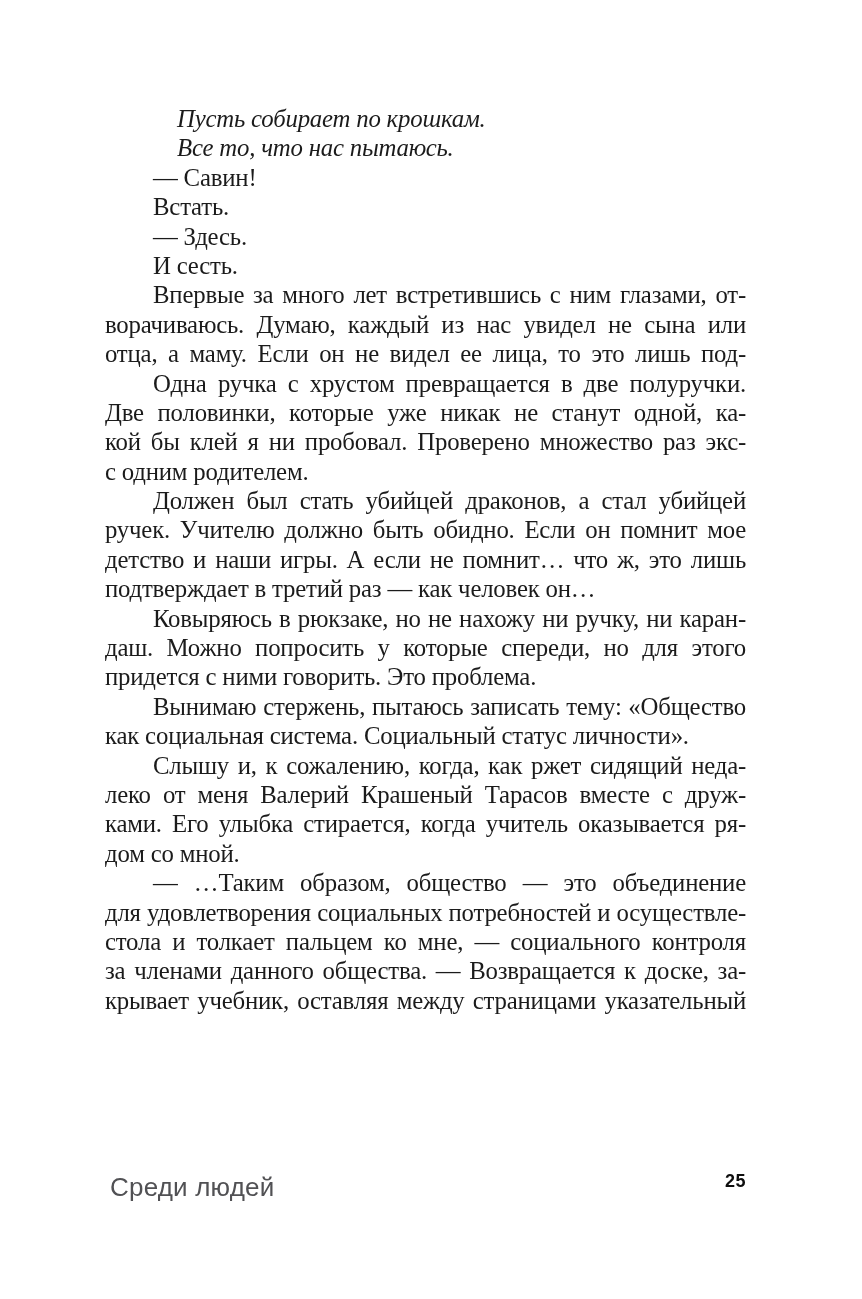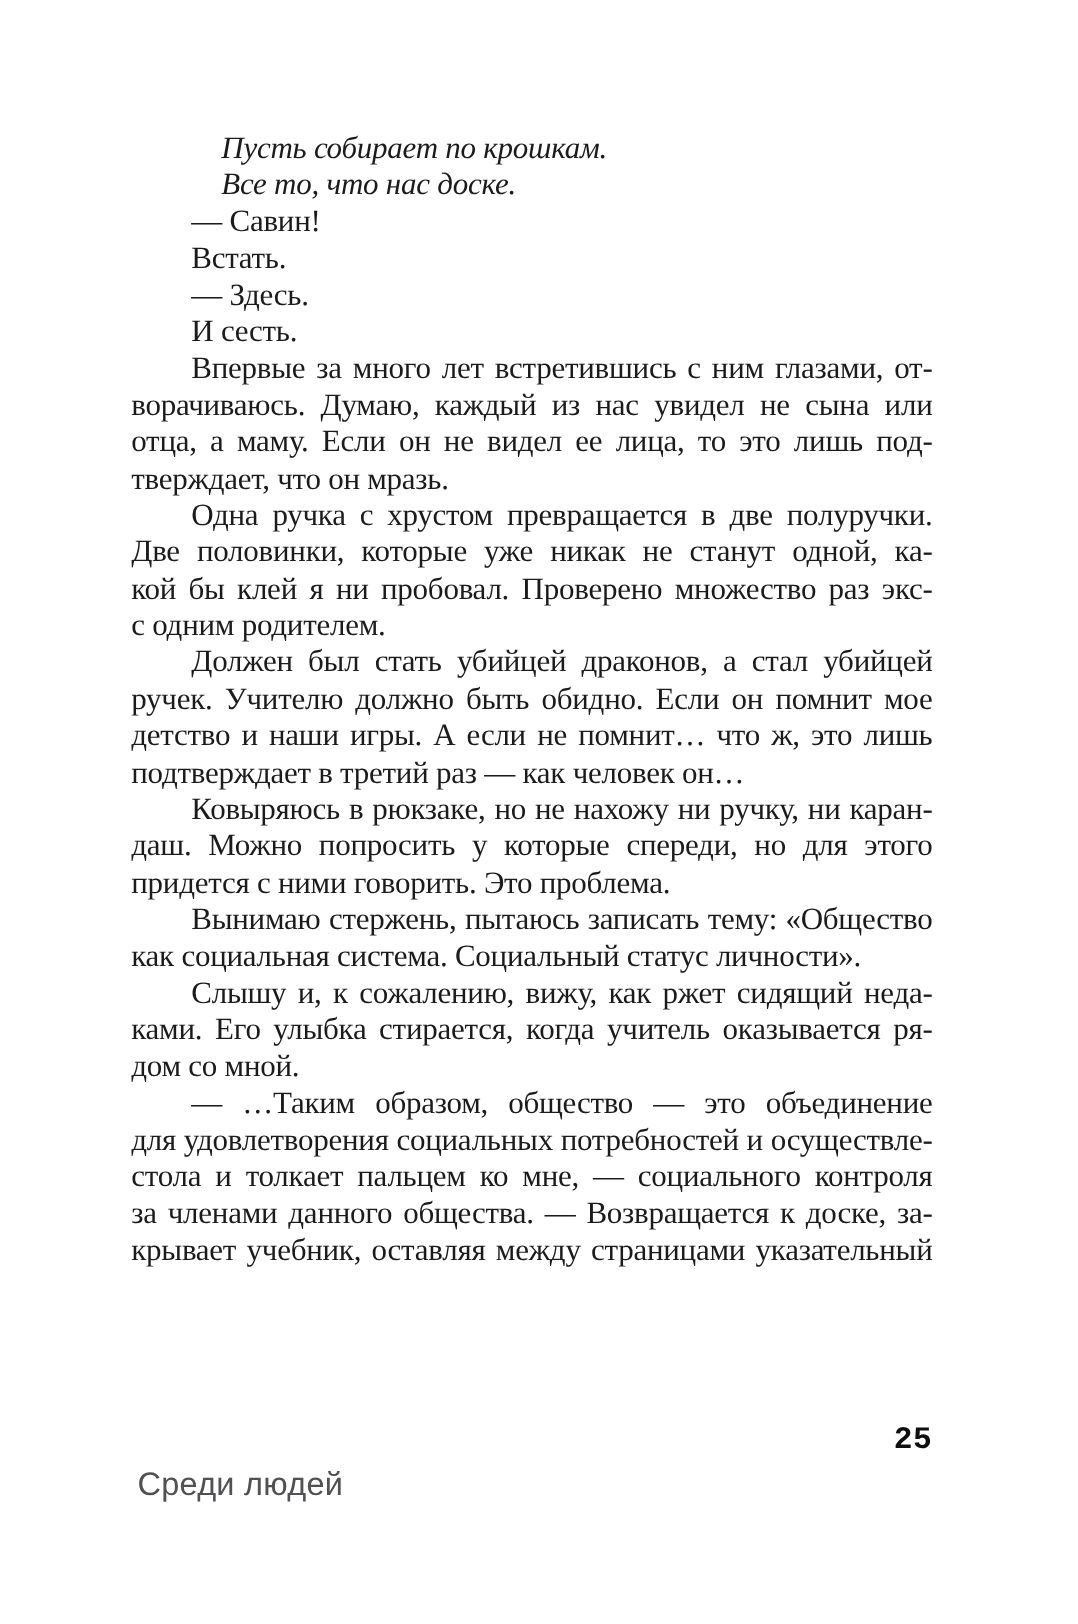--- a/index.html
+++ b/index.html
@@ -46,54 +46,53 @@
     left: 110px;
     top: 1172px;
     font-family: "Liberation Sans", sans-serif;
     font-size: 26px;
     color: #515154;
     letter-spacing: 0.2px;
   }
   .folio {
     position: absolute;
     right: 138px;
-    top: 1137px;
-    font-family: Liberation Mono, monospace;
-    font-size: 25px;
+    top: 1171px;
+    font-family: Liberation Sans, sans-serif;
+    font-size: 18px;
     font-weight: bold;
     color: #0e0e0e;
     letter-spacing: 0.5px;
   }
 </style>
 </head>
 <body>
 
 <div class="page">
   <div class="page-text">
       <div class="block verse">
         <div class="line">Пусть собирает по крошкам.</div>
-        <div class="line">Все то, что нас доске.</div>
+        <div class="line">Все то, что нас пытаюсь.</div>
       </div>
       <div class="block p">
         <div class="line first">— Савин!</div>
       </div>
       <div class="block p">
         <div class="line first">Встать.</div>
       </div>
       <div class="block p">
         <div class="line first">— Здесь.</div>
       </div>
       <div class="block p">
         <div class="line first">И сесть.</div>
       </div>
       <div class="block p">
         <div class="line first fill">Впервые за много лет встретившись с ним глазами, от-</div>
         <div class="line fill">ворачиваюсь. Думаю, каждый из нас увидел не сына или</div>
         <div class="line fill">отца, а маму. Если он не видел ее лица, то это лишь под-</div>
-        <div class="line">тверждает, что он мразь.</div>
       </div>
       <div class="block p">
         <div class="line first fill">Одна ручка с хрустом превращается в две полуручки.</div>
         <div class="line fill">Две половинки, которые уже никак не станут одной, ка-</div>
         <div class="line fill">кой бы клей я ни пробовал. Проверено множество раз экс-</div>
         <div class="line">с одним родителем.</div>
       </div>
       <div class="block p">
         <div class="line first fill">Должен был стать убийцей драконов, а стал убийцей</div>
         <div class="line fill">ручек. Учителю должно быть обидно. Если он помнит мое</div>
@@ -103,21 +102,22 @@
       <div class="block p">
         <div class="line first fill">Ковыряюсь в рюкзаке, но не нахожу ни ручку, ни каран-</div>
         <div class="line fill">даш. Можно попросить у которые спереди, но для этого</div>
         <div class="line">придется с ними говорить. Это проблема.</div>
       </div>
       <div class="block p">
         <div class="line first fill">Вынимаю стержень, пытаюсь записать тему: «Общество</div>
         <div class="line">как социальная система. Социальный статус личности».</div>
       </div>
       <div class="block p">
-        <div class="line first fill">Слышу и, к сожалению, вижу, как ржет сидящий неда-</div>
+        <div class="line first fill">Слышу и, к сожалению, когда, как ржет сидящий неда-</div>
+        <div class="line fill">леко от меня Валерий Крашеный Тарасов вместе с друж-</div>
         <div class="line fill">ками. Его улыбка стирается, когда учитель оказывается ря-</div>
         <div class="line">дом со мной.</div>
       </div>
       <div class="block p">
         <div class="line first fill">— …Таким образом, общество — это объединение людей</div>
         <div class="line fill">для удовлетворения социальных потребностей и осуществле-</div>
         <div class="line fill">стола и толкает пальцем ко мне, — социального контроля</div>
         <div class="line fill">за членами данного общества. — Возвращается к доске, за-</div>
         <div class="line fill">крывает учебник, оставляя между страницами указательный</div>
       </div>

